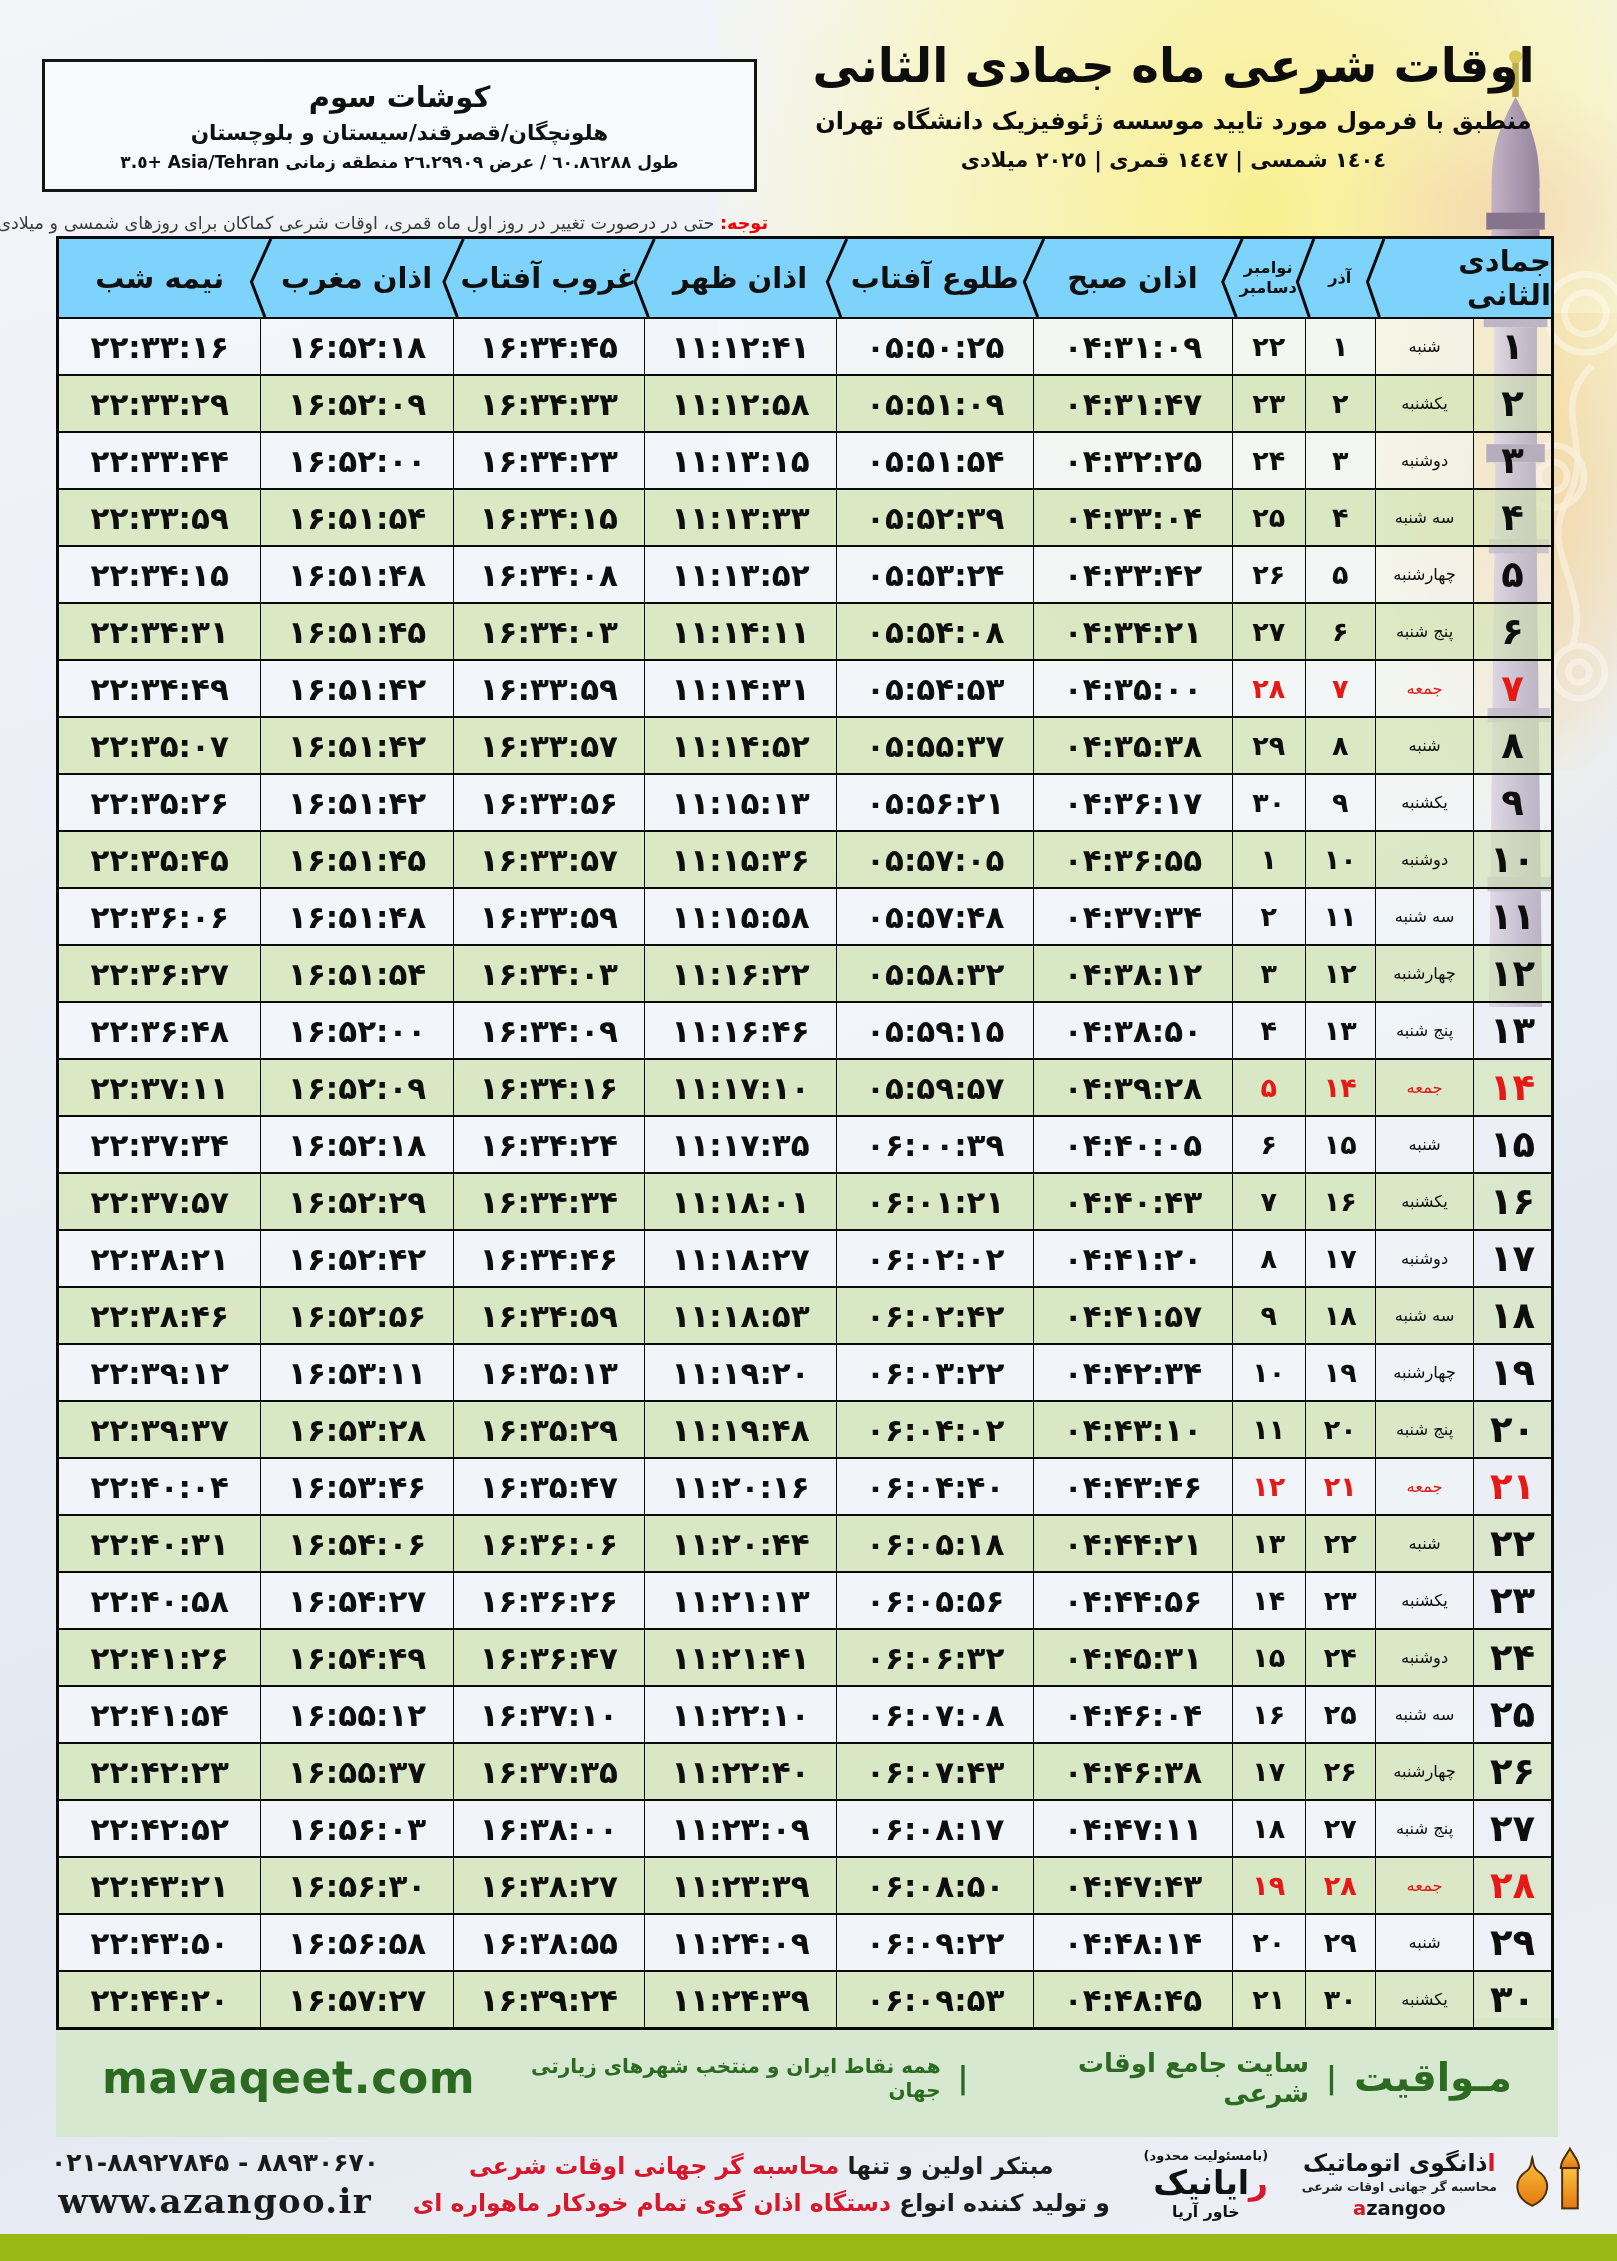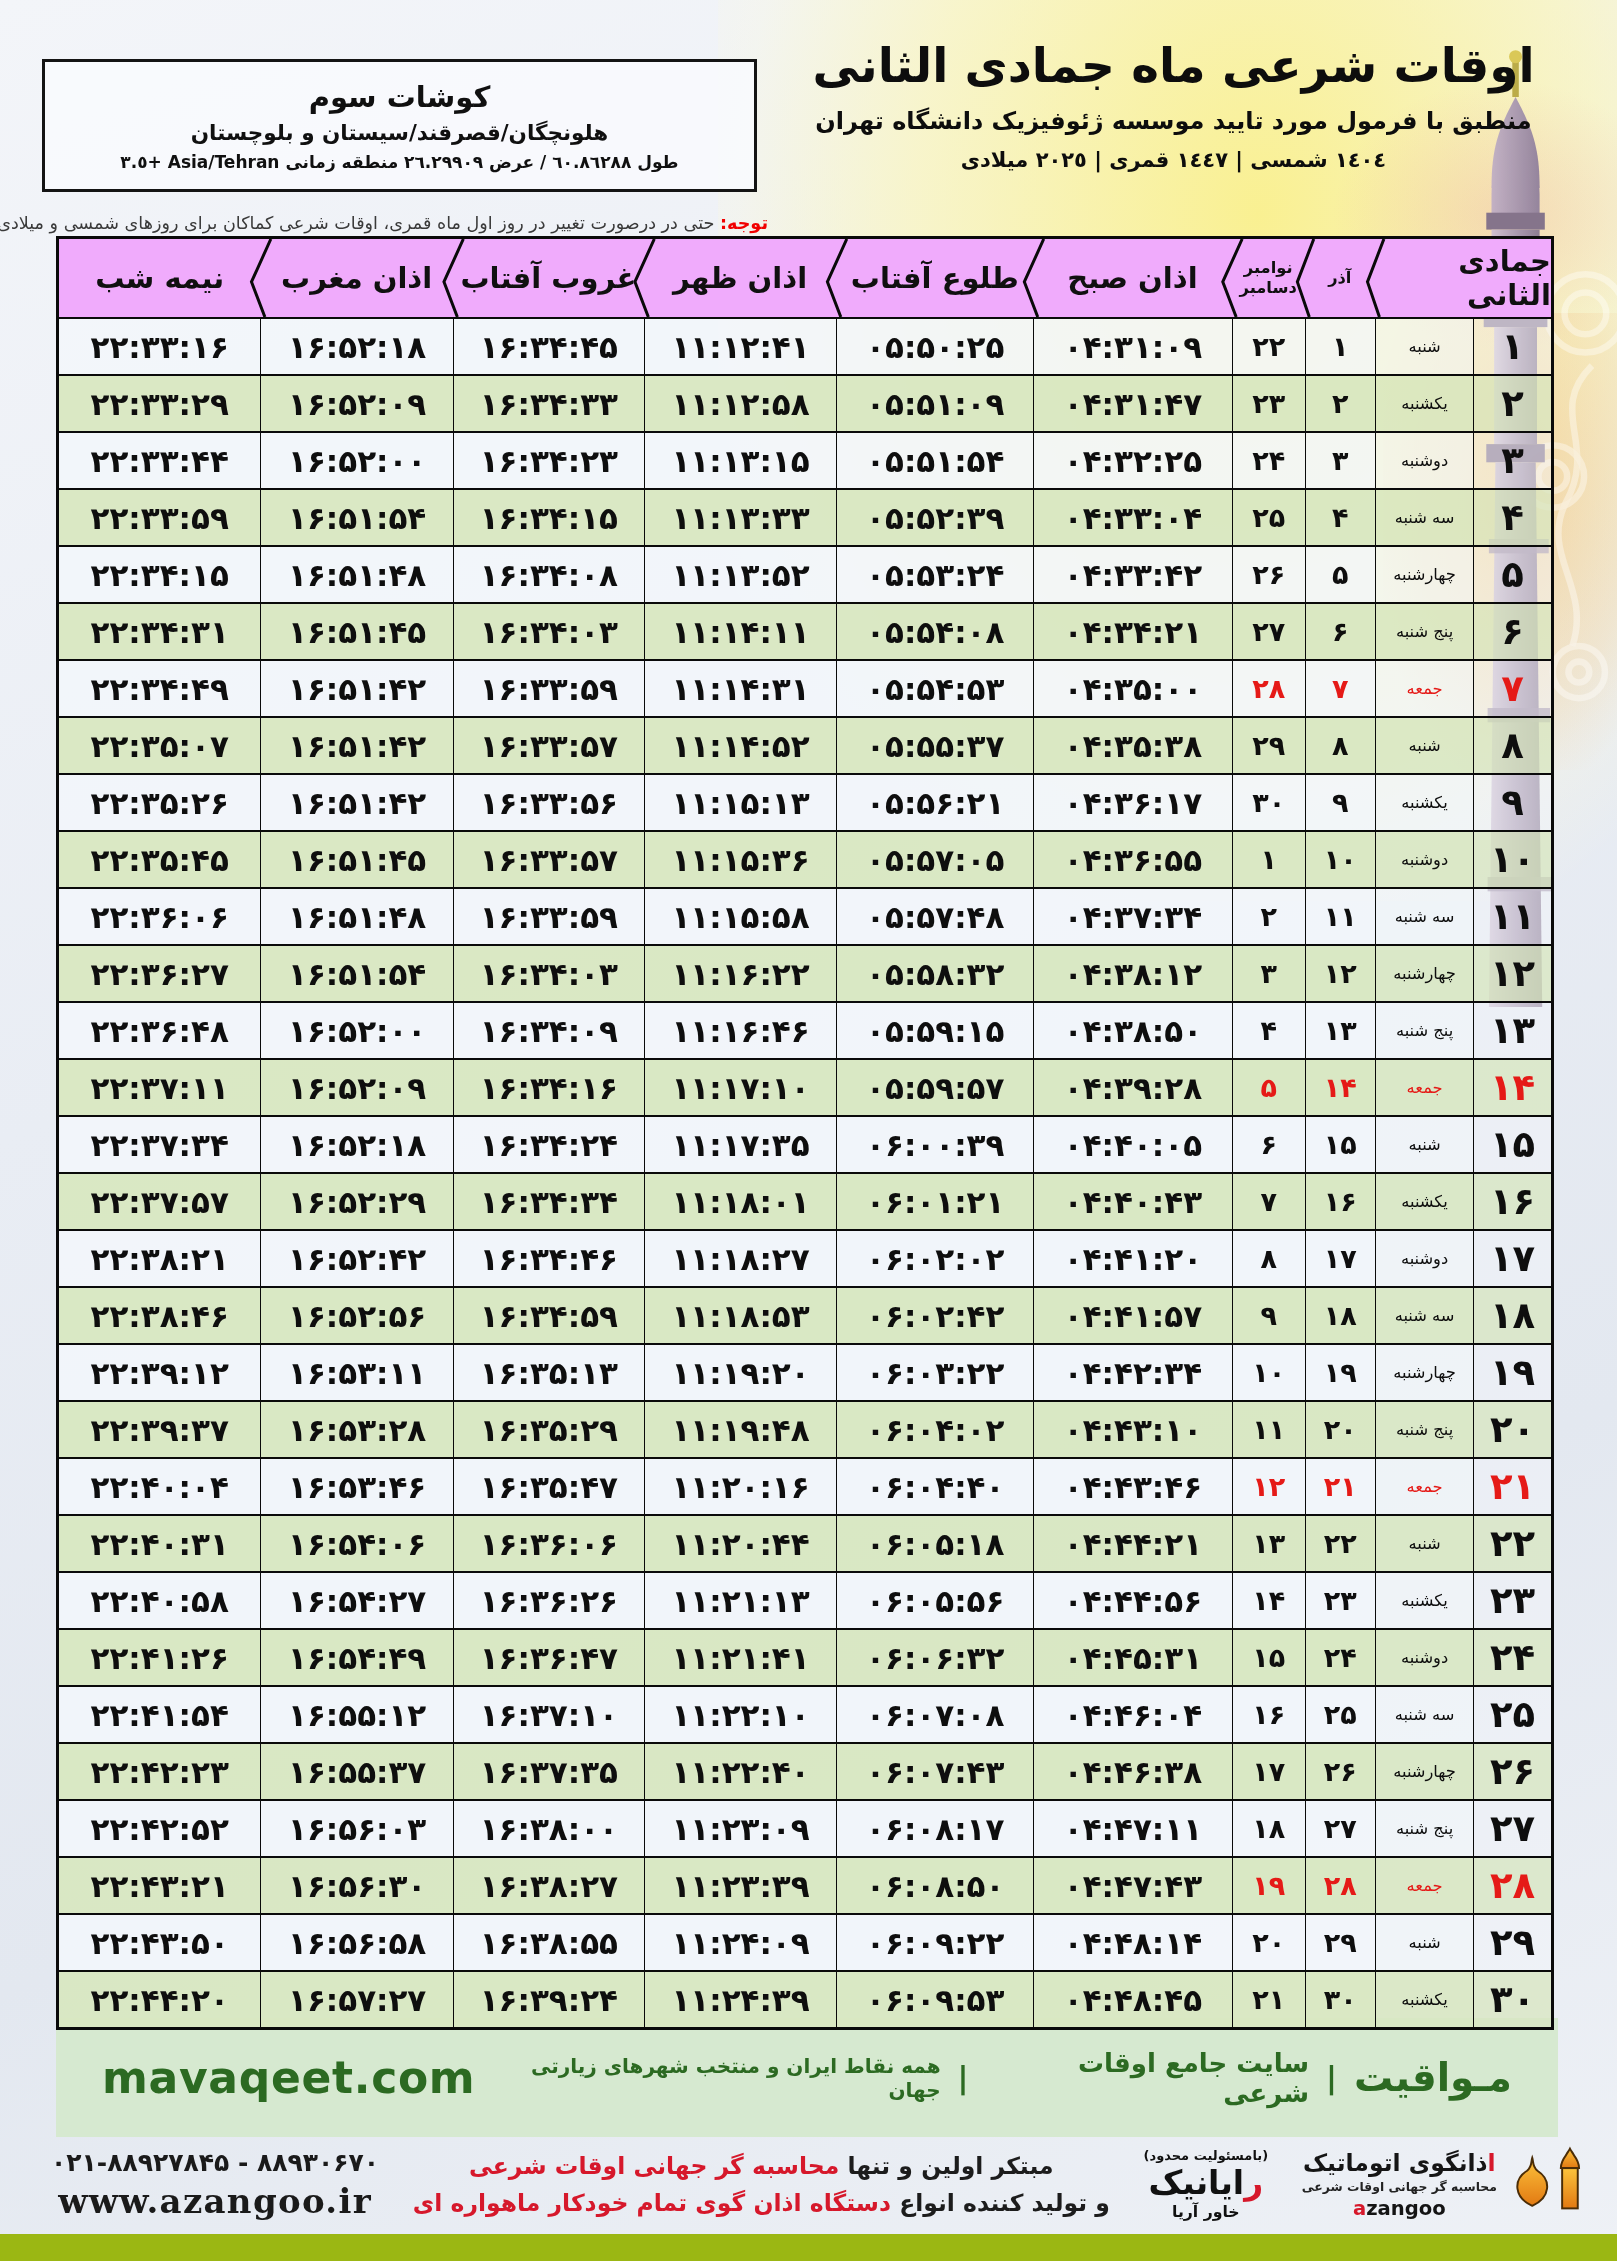--- a/index.html
+++ b/index.html
@@ -47,21 +47,21 @@
     direction:rtl;text-align:right;font-size:17.6px;color:#3a3a3a;font-weight:500;white-space:nowrap;
   }
   .notice b{color:#f10000;font-weight:800;}
   
   .sched{
     position:absolute;left:56px;top:236px;width:1498px;z-index:3;
     border:3.3px solid #0a0a0a;box-sizing:border-box;background:transparent;
   }
   .thead{
     display:grid;grid-template-columns:13.5% 12.9% 12.8% 12.9% 13.2% 13.3% 4.9% 4.7% 6.6% 5.2%;
-    height:78px;background:#f0abfc;border-bottom:2.6px solid #0a0a0a;position:relative;
+    height:78px;background:#7dd3fc;border-bottom:2.6px solid #0a0a0a;position:relative;
   }
   .th{display:flex;align-items:center;justify-content:center;direction:rtl;color:#101010;}
   .th-big{font-size:29px;font-weight:700;}
   .th-small{font-size:16.3px;font-weight:700;flex-direction:column;line-height:1.25;}
   .th-month{grid-column:span 2;font-size:29px;font-weight:700;}
   .chevrons{position:absolute;inset:0;width:100%;height:100%;}
   .tbody{display:block;}
   .trow{
     display:grid;grid-template-columns:13.5% 12.9% 12.8% 12.9% 13.2% 13.3% 4.9% 4.7% 6.6% 5.2%;
     height:55px;
@@ -100,21 +100,21 @@
     position:absolute;left:12px;top:2135px;width:1618px;height:99px;z-index:2;
     display:flex;align-items:center;justify-content:space-between;box-sizing:border-box;padding:0 39px;
   }
   .contact{display:flex;flex-direction:column;align-items:center;gap:3.9px;color:#1a1a1a;}
   .phones{font-size:25px;font-weight:800;direction:ltr;}
   .azan-site{font-size:34px;font-weight:800;font-family:"DejaVu Serif",serif;letter-spacing:1.3px;}
   .promo{direction:rtl;text-align:center;font-size:23.5px;font-weight:800;line-height:1.55;color:#1c1c1c;}
   .promo .r{color:#d6182b;}
   .rayanik{direction:rtl;text-align:center;color:#111;}
   .rayanik .tiny{font-size:13px;font-weight:700;}
-  .rayanik .name{font-size:33px;font-weight:800;}
+  .rayanik .name{font-size:33px;font-weight:800;text-align:right;}
   .rayanik .name .r{color:#d6182b;}
   .rayanik .reg{font-size:15.7px;font-weight:700;}
   .azangoo{display:flex;direction:rtl;align-items:center;gap:9px;}
   .azangoo-txt{text-align:center;}
   .azangoo-title{font-size:23.5px;font-weight:800;color:#151515;}
   .azangoo-title .r{color:#d6182b;}
   .azangoo-sub{font-size:12.4px;font-weight:700;color:#222;margin-top:2.6px;}
   .azangoo-word{font-size:19.6px;font-weight:800;color:#141414;direction:ltr;margin-top:3px;}
   .azangoo-word .r{color:#d6182b;}
   .bottom-bar{position:absolute;left:0;top:2234px;width:1618px;height:27px;background:#9bb713;z-index:2;}

